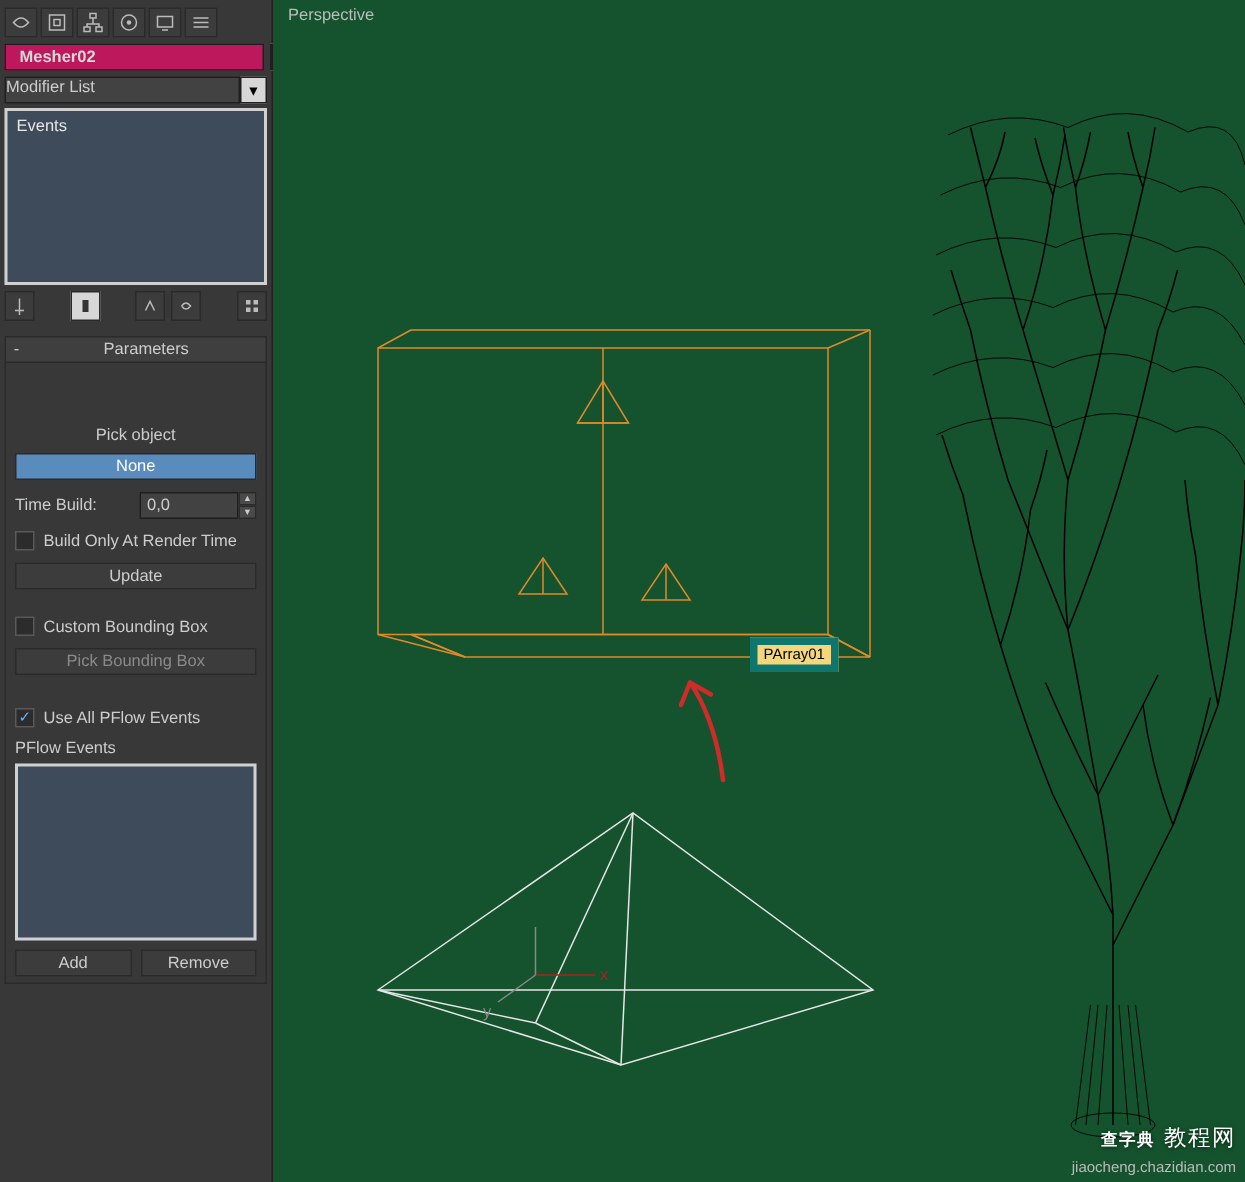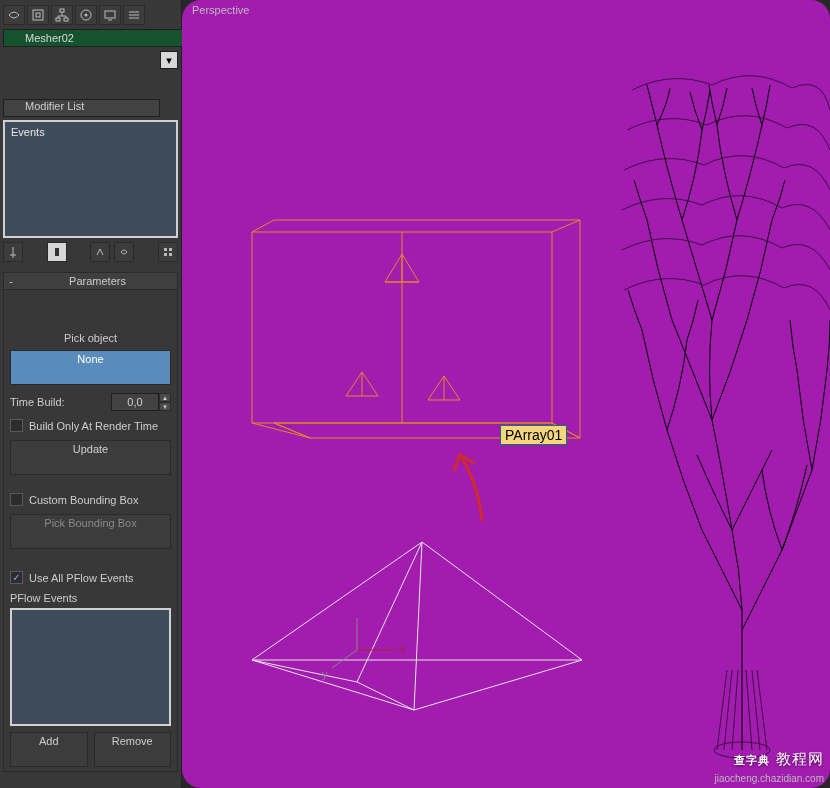--- a/index.html
+++ b/index.html
@@ -2,57 +2,57 @@
 <html><head>
 <meta charset="utf-8">
 <style>
 * { margin: 0; padding: 0; box-sizing: border-box; font-family: "Segoe UI", Tahoma, sans-serif; font-size: 11px; }
 html, body { width: 830px; height: 788px; background: #282828; color: #cdcdcd; overflow: hidden; }
 .app { display: flex; width: 100%; height: 100%; }
 .side { width: 182px; background: #383838; border-right: 1px solid #202020; padding: 3px 3px 0 3px; display: flex; flex-direction: column; }
 .icon-row { display: flex; gap: 2px; padding: 2px 0 4px 0; }
 .icon-btn { width: 22px; height: 20px; border: 1px solid #2a2a2a; background: #3c3c3c; display: flex; align-items: center; justify-content: center; cursor: pointer; }
 .name-row { display: flex; gap: 4px; margin-bottom: 4px; align-items: center; }
-.name-field { flex: 1; height: 18px; background: #14532d; border: 1px solid #1f1f1f; color: #d8d8d8; padding: 0 21px; }
+.name-field { flex: 1; height: 18px; background: #be185d; border: 1px solid #1f1f1f; color: #d8d8d8; padding: 0 9px; font-weight: bold; }
 .color-swatch { width: 18px; height: 18px; background: #c7d058; border: 1px solid #1f1f1f; }
 .mod-row { display: flex; gap: 0; margin-bottom: 3px; }
-.mod-list { flex: 1; height: 18px; background: #424242; border: 1px solid #1f1f1f; color: #cdcdcd; padding: 0 21px; margin-top: 48px; }
+.mod-list { flex: 1; height: 18px; background: #424242; border: 1px solid #1f1f1f; color: #cdcdcd; padding: 0 0; }
 .mod-dd { width: 18px; height: 18px; background: #d7d7d7; border: 1px solid #1f1f1f; display: flex; align-items: center; justify-content: center; color: #000; }
 .stack { height: 118px; background: #3d4b5b; border: 2px solid #d0d0d0; margin-bottom: 4px; padding: 4px 6px; }
 .stack-item { color: #e6e6e6; }
 .stack-tools { display: flex; gap: 4px; margin-bottom: 8px; align-items: center; }
 .stack-tools .sp { flex: 1; }
 .sm-btn { width: 20px; height: 20px; background: #3c3c3c; border: 1px solid #2a2a2a; display: flex; align-items: center; justify-content: center; cursor: pointer; }
 .sm-btn.light { background: #d7d7d7; color: #000; }
 .rollout { margin-top: 2px; }
 .roll-head { display: flex; align-items: center; height: 18px; background: #3f3f3f; border: 1px solid #2a2a2a; cursor: pointer; }
 .roll-head .minus { width: 14px; text-align: center; }
 .roll-head .lbl { flex: 1; text-align: center; }
 .roll-body { padding: 6px 6px 4px 6px; border: 1px solid #2a2a2a; border-top: none; }
 .sub-head { text-align: center; padding: 4px 0 6px 0; margin-top: 32px; }
-.wide-btn { display: block; width: 100%; height: 35px; border: 1px solid #2a2a2a; text-align: center; line-height: 16px; cursor: pointer; margin-bottom: 8px; }
+.wide-btn { display: block; width: 100%; height: 18px; border: 1px solid #2a2a2a; text-align: center; line-height: 16px; cursor: pointer; margin-bottom: 8px; }
 .wide-btn.blue { background: #5a8bbd; color: #fff; }
 .wide-btn.flat { background: #3c3c3c; }
 .wide-btn.disabled { background: #3c3c3c; color: #8a8a8a; text-align: center; }
 .row { display: flex; align-items: center; gap: 4px; margin-bottom: 8px; }
 .row .lbl { flex: 0 0 auto; }
 .spinner { display: flex; }
-.spinner input { width: 48px; height: 18px; background: #424242; border: 1px solid #1f1f1f; color: #cdcdcd; padding: 0 4px; text-align: center; }
+.spinner input { width: 66px; height: 18px; background: #424242; border: 1px solid #1f1f1f; color: #cdcdcd; padding: 0 4px; }
 .spinner .arrows { width: 12px; display: flex; flex-direction: column; }
 .spinner .arrows div { flex: 1; background: #4a4a4a; border: 1px solid #2a2a2a; font-size: 7px; line-height: 7px; text-align: center; cursor: pointer; }
 .cb-row { display: flex; align-items: center; gap: 6px; margin-bottom: 8px; }
 .cb { width: 13px; height: 13px; background: #2c2c2c; border: 1px solid #5a5a5a; display: inline-flex; align-items: center; justify-content: center; }
 .cb.checked::after { content: "✓"; color: #6fb4ff; font-size: 10px; line-height: 10px; }
 .listbox { height: 118px; background: #3d4b5b; border: 2px solid #d0d0d0; margin-bottom: 6px; }
 .btn-pair { display: flex; gap: 6px; justify-content: center; }
 .btn-pair .half { flex: 1; }
-.viewport { flex: 1; position: relative; background: #a21caf; border-radius: 19px; }
+.viewport { flex: 1; position: relative; background: #14532d; }
 .vp-label { position: absolute; top: 4px; left: 10px; color: #bcbcbc; font-size: 11px; }
 .scene { position: absolute; inset: 0; }
-.obj-label { position: absolute; background: #f4d77d; color: #000; padding: 1px 4px; border: 1px solid #0f766e; font-size: 14px; }
+.obj-label { position: absolute; background: #f4d77d; color: #000; padding: 1px 4px; border: 5px solid #0f766e; font-size: 10px; }
 .watermark { position: absolute; right: 6px; bottom: 18px; color: #fff; font-size: 24px; font-weight: bold; text-shadow: 0 1px 3px rgba(0,0,0,.6); letter-spacing: 1px; }
 .watermark .sub { font-size: 15px; font-weight: normal; margin-left: 6px; }
 .wm-url { position: absolute; right: 6px; bottom: 4px; color: #bbb; font-size: 10px; }
 svg { display: block; }
 </style>
 </head>
 <body>
 
 <div class="app">
   <div class="side">

